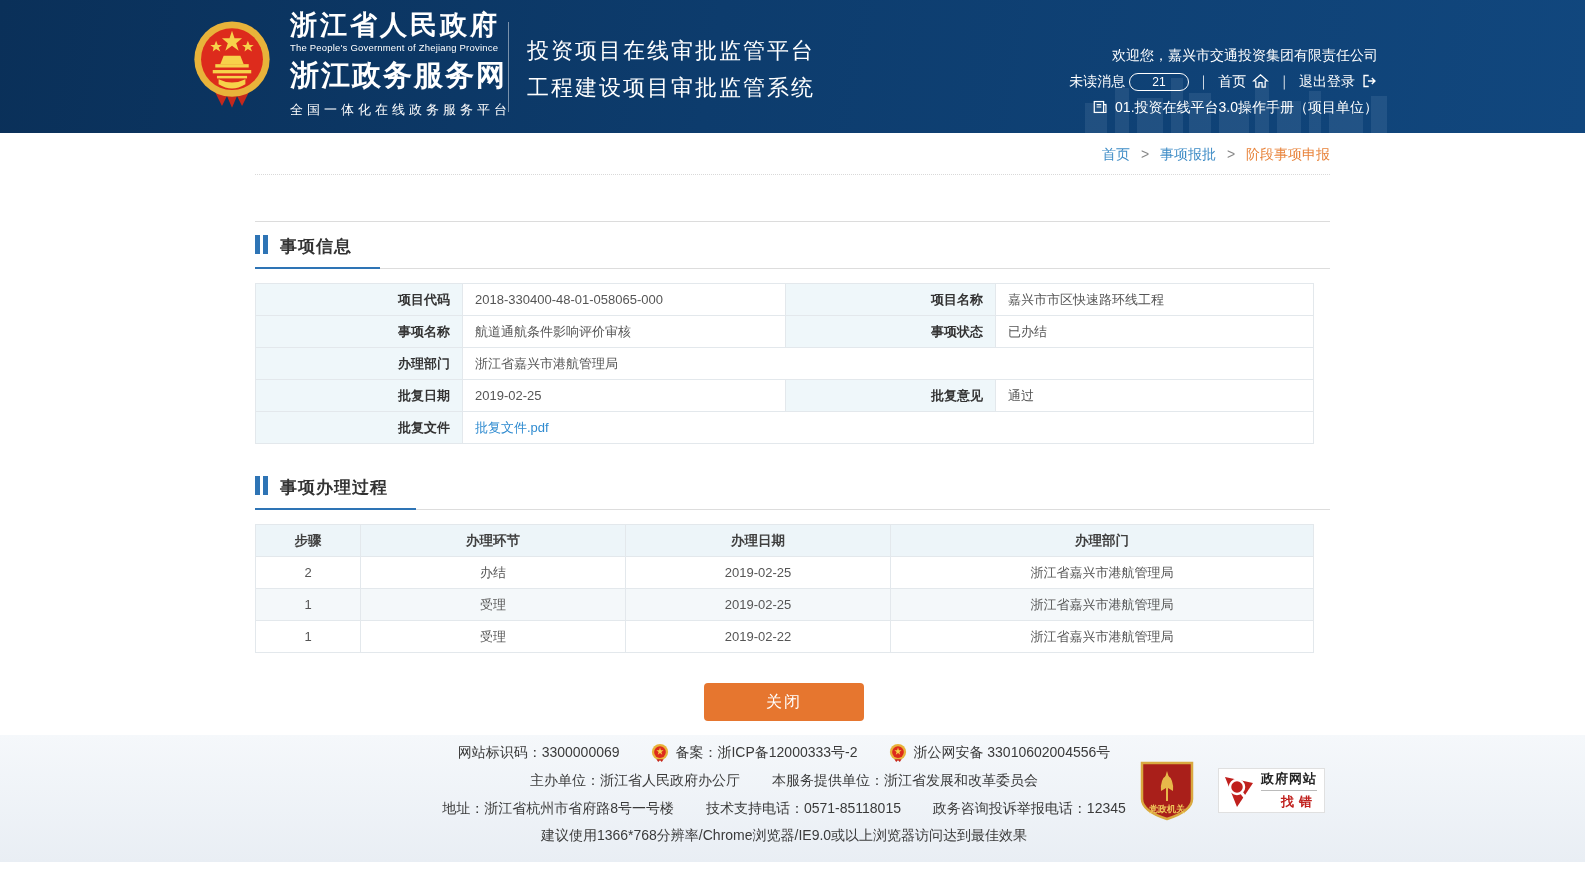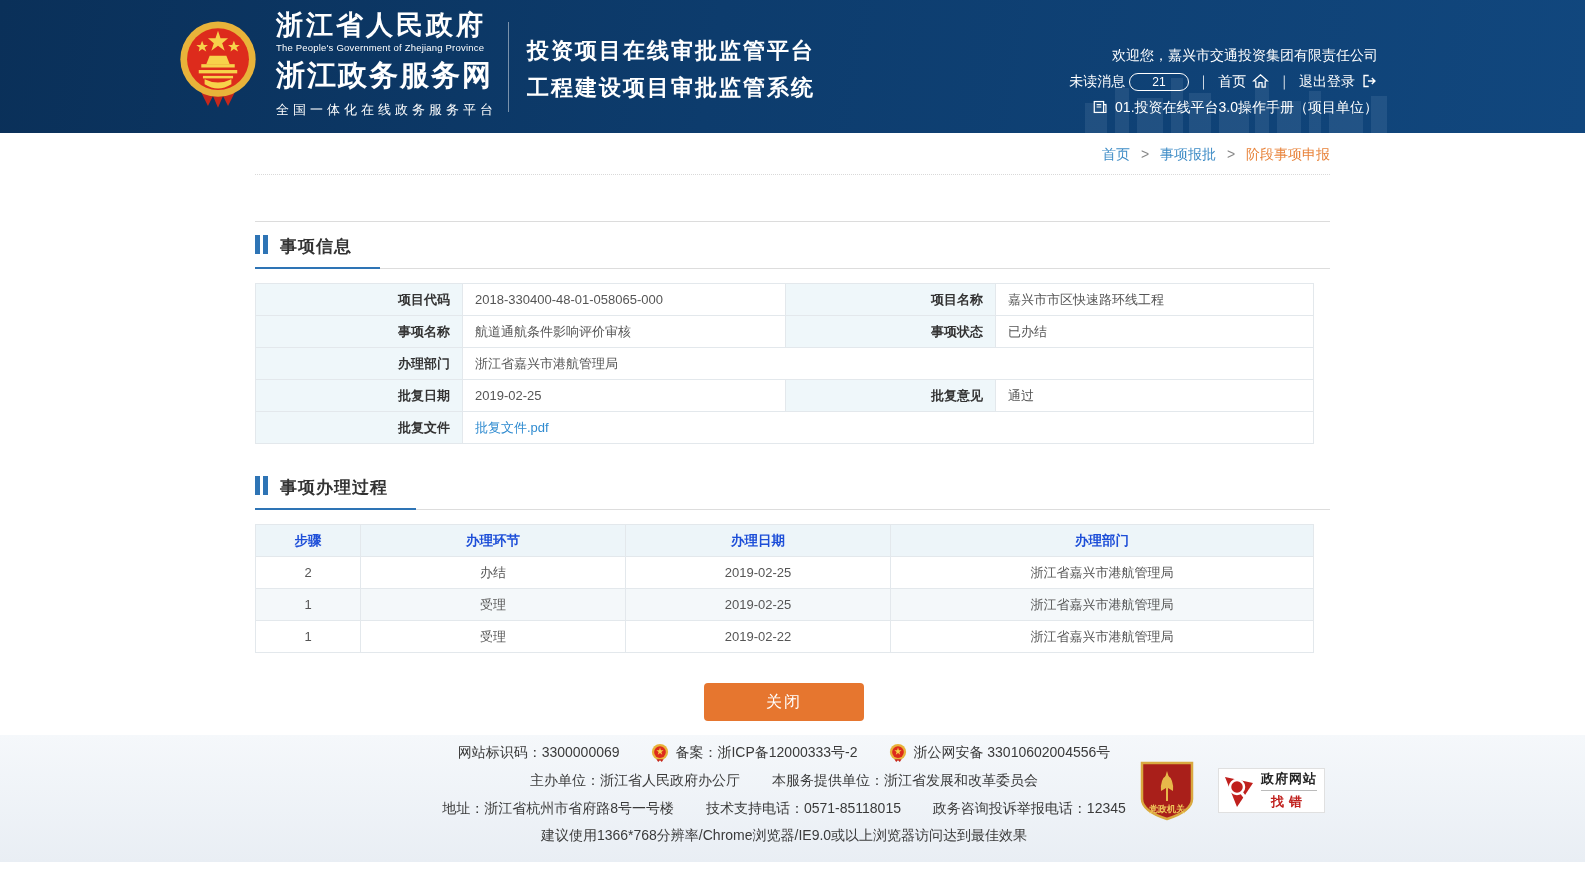--- a/index.html
+++ b/index.html
@@ -5,30 +5,30 @@
   * { margin:0; padding:0; box-sizing:border-box; }
   html,body { width:1585px; height:888px; background:#fff; font-family:"Liberation Sans", sans-serif; }
 
   
   .header {
     position:relative; height:133px;
     background:linear-gradient(100deg,#0a3059 0%,#0d3c6d 45%,#11477e 100%);
     overflow:hidden;
   }
   .header-skyline { position:absolute; right:180px; bottom:0; opacity:.10; }
-  .brand { position:absolute; left:176px; top:10px; display:flex; align-items:center; }
+  .brand { position:absolute; left:190px; top:10px; display:flex; align-items:center; }
   .emblem { width:84px; height:92px; margin-right:16px; }
   .brand-text { color:#fff; }
   .gov-title { font-family:"Liberation Serif", serif; font-size:27px; font-weight:bold; letter-spacing:3px; line-height:30px; }
   .gov-en { font-size:9.5px; letter-spacing:0.2px; line-height:13px; margin-top:1px; white-space:nowrap; }
   .portal-title { font-size:29px; font-weight:bold; letter-spacing:2px; line-height:34px; margin-top:4px; }
   .portal-sub { font-family:"Liberation Serif", serif; font-size:13px; letter-spacing:4px; line-height:18px; margin-top:9px; }
   .brand-divider { position:absolute; left:508px; top:22px; width:1px; height:90px; background:rgba(255,255,255,.45); }
   .platform { position:absolute; left:527px; top:32px; color:#fff; }
-  .platform div { font-size:22px; font-weight:bold; letter-spacing:2px; line-height:37px; }
+  .platform div { font-size:22px; font-weight:normal; letter-spacing:2px; line-height:37px; }
   .user-area { position:absolute; right:207px; top:14px; color:#fff; text-align:right; font-size:14px; line-height:26px; white-space:nowrap;margin-top:28px; }
   .user-area a { color:#fff; text-decoration:none; }
   .pill { display:inline-block; border:1px solid #fff; border-radius:10px; padding:0 22px; font-size:12px; line-height:16px; margin-left:4px; }
   .sep { margin:0 8px; opacity:.9; }
   .hlink { display:inline-flex; align-items:center; gap:6px; }
   .hicon { width:17px; height:14px; flex:0 0 auto; }
 
   
   .breadcrumb-wrap { margin:0 0 0 255px; width:1075px; padding:13px 0 10px 0; border-bottom:1px dotted #d9d9d9; font-size:14px;text-align:right; }
   .breadcrumb-wrap a { color:#3e8cc6; text-decoration:none; }
@@ -42,41 +42,41 @@
   .section-title .inner { display:inline-block; padding:0 28px 9px 0; border-bottom:2px solid #2e74b5; margin-bottom:-1px; }
   .bars { display:inline-block; vertical-align:-2px; margin-right:9px; }
   .bars i { display:inline-block; width:5px; height:19px; background:#2e74b5; margin-right:3px; }
   .stitle { font-size:17px; color:#333; font-weight:bold; letter-spacing:1px; }
 
   table { border-collapse:collapse; table-layout:fixed; width:1058px; margin-top:14px; }
   td, th { border:1px solid #e3e8ec; height:32px; font-size:13px; padding:0 12px; }
   .lbl { background:#eff7fa; text-align:right; font-weight:bold; color:#333; }
   .val { color:#555; text-align:left; background:#fff; }
   .link { color:#2f8bd0; text-decoration:none; }
-  .ptable th { background:#edf5f9; color:#1d4ed8; font-weight:bold; text-align:center; font-size:13.5px;margin-top:28px; }
+  .ptable th { background:#edf5f9; color:#404040; font-weight:bold; text-align:center; font-size:13.5px;margin-top:28px; }
   .ptable td { text-align:center; color:#555; background:#fff; }
   .ptable tr.alt td { background:#f4f8fa; }
 
   .btn-row { width:1058px; text-align:center; margin-top:30px; }
   .close-btn { display:inline-block; width:160px; height:38px; line-height:38px; background:#e6762f; color:#fff; font-size:16px; border:none; border-radius:4px; cursor:pointer; letter-spacing:2px; }
 
   
   .footer { position:absolute; left:0; top:735px; width:1585px; height:127px;
     background:linear-gradient(#f5f8fb,#e9eef4); color:#3a3a3a; }
   .footer-line { width:1058px; margin-left:255px; text-align:center; font-size:14px; margin-top:9px; white-space:nowrap; }
   .footer-line:first-child { margin-top:8px; }
   .fitem { margin:0 14px; display:inline-flex; align-items:center; gap:6px; vertical-align:middle; }
   .seal { width:18px; height:20px; }
   .party-badge { position:absolute; left:1140px; top:26px; width:54px; height:60px; }
   .finderr { position:absolute; left:1218px; top:33px; width:107px; height:45px; background:#fff; border:1px solid #e0e0e0;
     display:flex; align-items:center; }
   .finderr-mag { width:34px; height:36px; margin-left:4px; }
   .finderr-txt { margin-left:4px; text-align:center; }
   .finderr-txt .t1 { font-size:13px; font-weight:bold; color:#222; letter-spacing:1px; border-bottom:1px solid #bbb; padding-bottom:2px; }
-  .finderr-txt .t2 { font-size:13px; font-weight:bold; color:#c0201d; letter-spacing:5px; padding-top:2px; }
+  .finderr-txt .t2 { font-size:13px; font-weight:bold; color:#c0201d; letter-spacing:5px; padding-top:2px;text-align:right; }
 </style>
 </head>
 <body>
 
 <div class="header">
   <svg class="header-skyline" width="320" height="70" viewBox="0 0 320 70">
     <g fill="#bcd6ef">
       <rect x="0" y="40" width="22" height="30"></rect>
         <rect x="30" y="25" width="14" height="45"></rect>
       <rect x="52" y="35" width="26" height="35"></rect>

